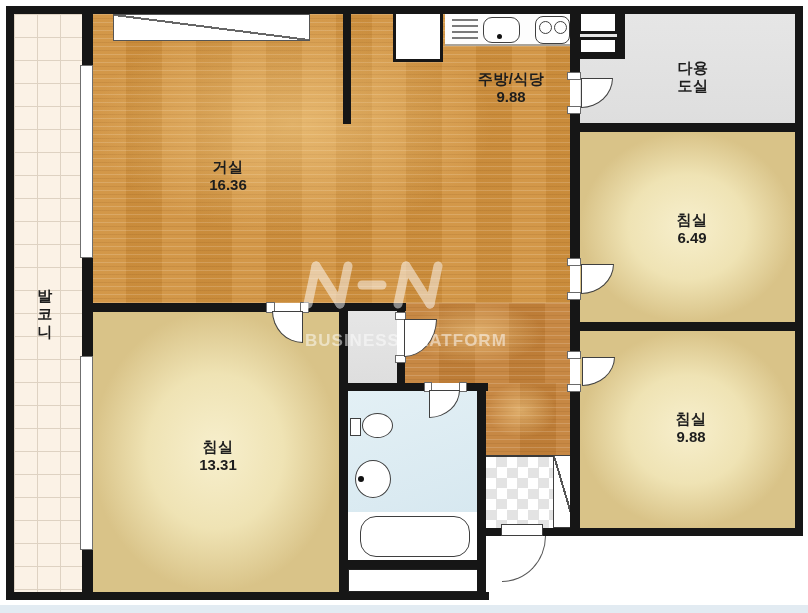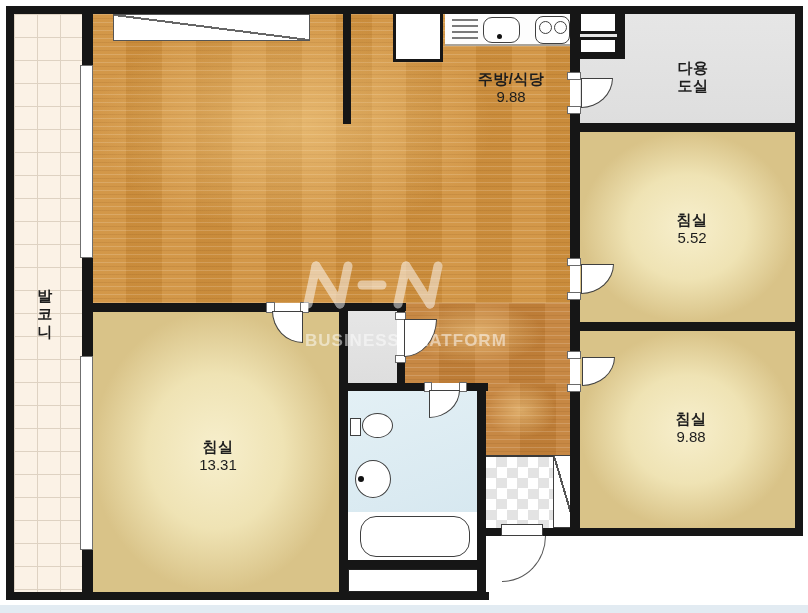--- a/index.html
+++ b/index.html
@@ -48,21 +48,21 @@
   .door{position:absolute;background:#ffffff;border:1.6px solid #3f3f3f;box-sizing:border-box;}
   .door.br{border-radius:0 0 100% 0;}
   .door.bl{border-radius:0 0 0 100%;}
   .arc-only{position:absolute;background:transparent;border:1.6px solid #555;border-top:none;border-left:none;border-radius:0 0 100% 0;box-sizing:border-box;}
   .fixture{position:absolute;background:#ffffff;border:1.6px solid #3f3f3f;box-sizing:border-box;}
   .label{
     position:absolute;transform:translate(-50%,-50%);
     color:#1d1d1d;font-size:15px;font-weight:700;line-height:1.2;
     text-align:center;white-space:pre-line;letter-spacing:.5px;
   }
-  .label .area{display:block;font-weight:400;letter-spacing:0;}
+  .label .area{display:block;font-weight:700;letter-spacing:0;}
 </style>
 </head>
 <body>
 
 <div id="plan">
 
   <div class="balcony" style="left:14px;top:14px;width:68px;height:578px;"></div>
   <div class="wood" style="left:92px;top:14px;width:478px;height:289px;"></div>
   <div class="wood wood-dark" style="left:405px;top:303px;width:165px;height:80px;"></div>
   <div class="wood wood-dark" style="left:486px;top:383px;width:84px;height:72px;"></div>
@@ -146,31 +146,35 @@
   <div class="door br" style="left:581px;top:78px;width:32px;height:30px;"></div>
   <div class="door br" style="left:581px;top:264px;width:33px;height:30px;"></div>
   <div class="door br" style="left:582px;top:357px;width:33px;height:29px;"></div>
   <div class="door bl" style="left:272px;top:311px;width:31px;height:32px;"></div>
   <div class="door br" style="left:404px;top:319px;width:33px;height:38px;"></div>
   <div class="door br" style="left:429px;top:390px;width:31px;height:28px;"></div>
 
   <div class="abs" style="left:501px;top:524px;width:42px;height:12px;background:#ffffff;border:1.6px solid #3f3f3f;box-sizing:border-box;"></div>
   <div class="arc-only" style="left:502px;top:536px;width:44px;height:46px;"></div>
 
+  <div class="label" style="left:228px;top:176px;">
+    <span>거실</span>
+    <span class="area">16.36</span>
+  </div>
   <div class="label" style="left:492px;top:88px;margin-left:19px;">
     <span>주방/식당</span>
     <span class="area">9.88</span>
   </div>
   <div class="label" style="left:693px;top:68px;">
     <span>다용
 도실</span>
   </div>
   <div class="label" style="left:692px;top:229px;">
     <span>침실</span>
-    <span class="area">5.52</span>
+    <span class="area">6.49</span>
   </div>
   <div class="label" style="left:691px;top:428px;">
     <span>침실</span>
     <span class="area">9.88</span>
   </div>
   <div class="label" style="left:218px;top:456px;">
     <span>침실</span>
     <span class="area">13.31</span>
   </div>
   <div class="label" style="left:45px;top:305px;">

